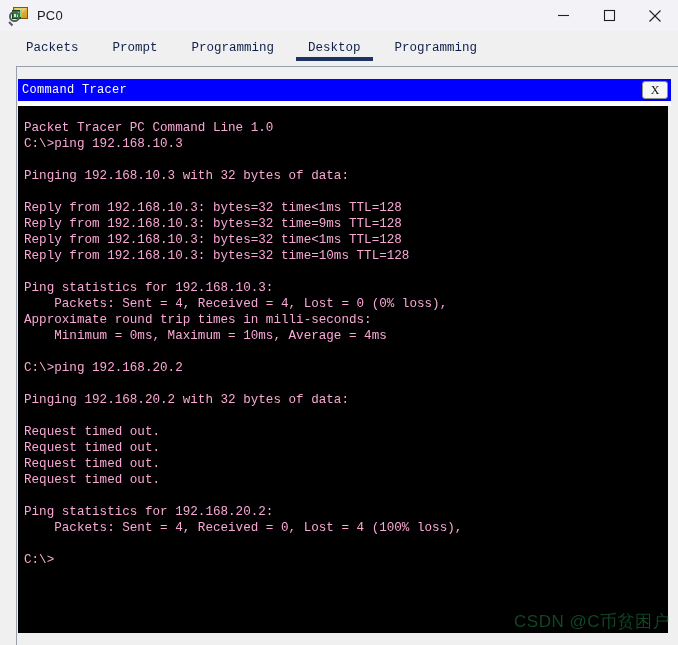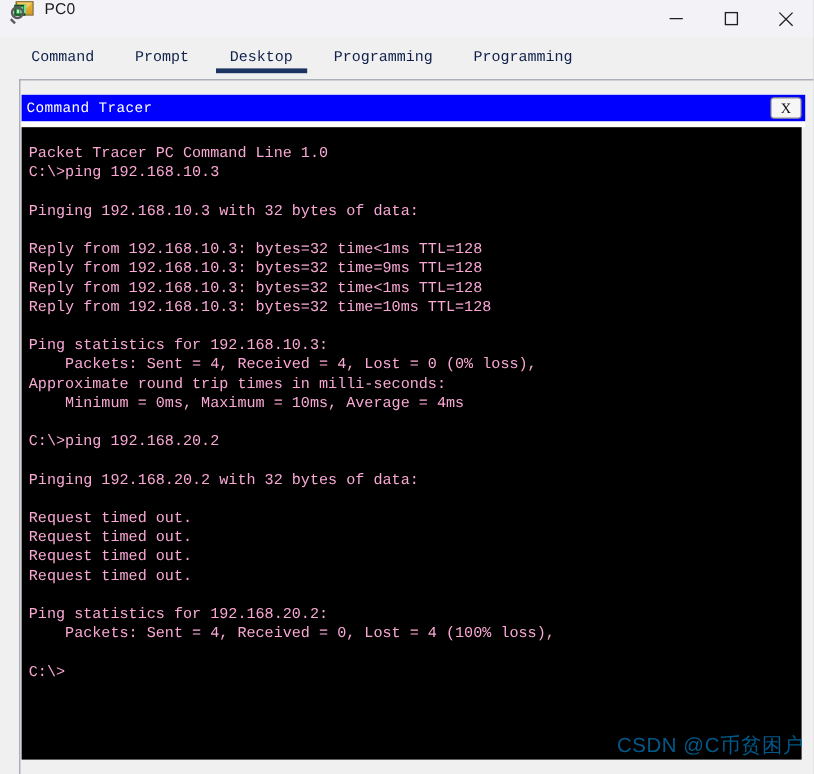--- a/index.html
+++ b/index.html
@@ -18,20 +18,21 @@
     background: #f0f0f0;
   }
 
   
   .titlebar {
     position: absolute;
     left: 0; top: 0;
     width: 678px; height: 31px;
     background: #f2f2f7;
     display: flex;
+    align-items: center;
   }
   .tb-icon {
     position: relative;
     width: 22px; height: 20px;
     margin-left: 8px; margin-right: 7px;
     flex: 0 0 auto;
   }
   .tb-icon .env {
     position: absolute; left: 5px; top: 1px;
     width: 15px; height: 12px;
@@ -183,21 +184,21 @@
   }
   .term .ln { height: 16px; }
 
   
   .watermark {
     position: absolute;
     right: 8px;
     bottom: 12px;
     font-family: "Liberation Sans", sans-serif;
     font-size: 17px;
-    color: #0369a1;
+    color: #14532d;
     letter-spacing: .5px;
     opacity: .85;
     pointer-events: none;
   }
 </style>
 </head>
 <body>
 
 <div id="app">
 
@@ -228,24 +229,24 @@
       <div class="tb-btn">
         <svg width="14" height="14" viewBox="0 0 14 14">
             <line x1="1.5" y1="1.5" x2="12.5" y2="12.5" stroke="currentColor" stroke-width="1.1"></line>
             <line x1="12.5" y1="1.5" x2="1.5" y2="12.5" stroke="currentColor" stroke-width="1.1"></line>
           </svg>
       </div>
     </div>
   </div>
 
   <div class="tabstrip">
-    <div class="tab">Command</div>
+    <div class="tab">Packets</div>
     <div class="tab">Prompt</div>
+    <div class="tab">Programming</div>
     <div class="tab active">Desktop</div>
-    <div class="tab">Programming</div>
     <div class="tab">Programming</div>
   </div>
 
   <div class="panel"></div>
 
   <div class="cmdwin">
     <div class="cmd-titlebar">
       <div class="cmd-title">Command Tracer</div>
       <div class="cmd-close">X</div>
     </div>

